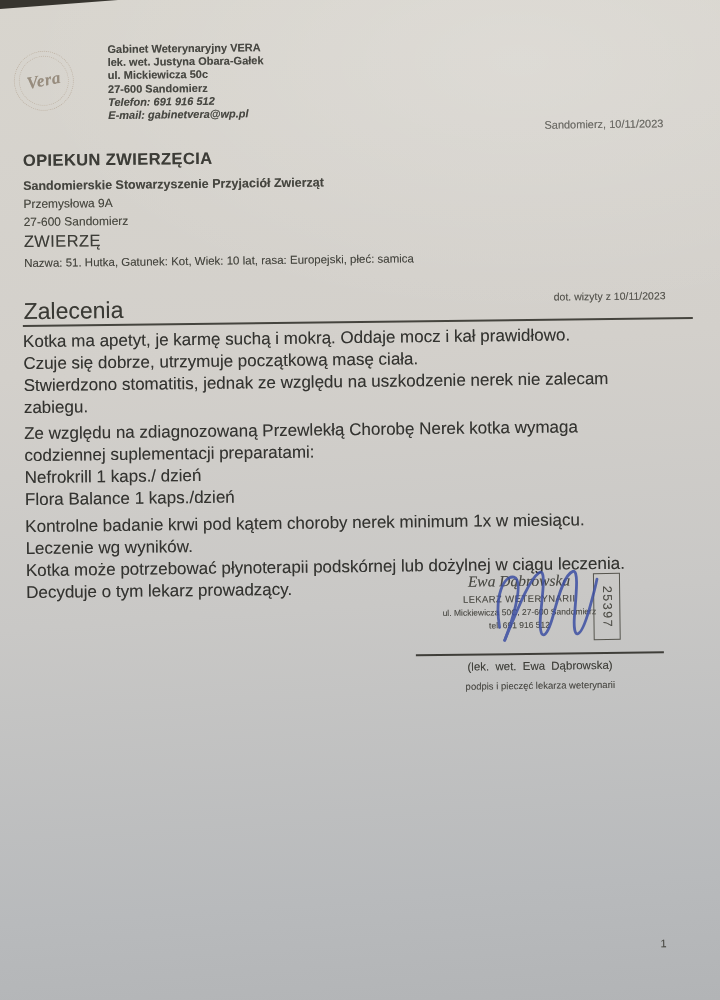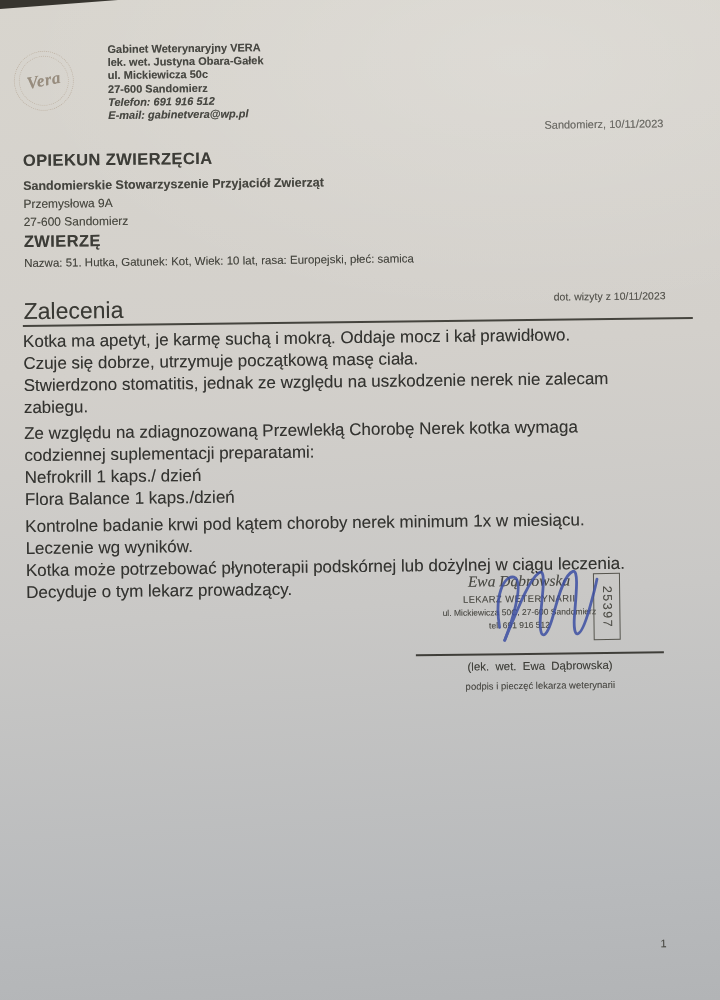--- a/index.html
+++ b/index.html
@@ -52,21 +52,21 @@
   .dateline{
     top:121px;left:0;right:52px;text-align:right;
     font-size:11px;color:#6b6a65;font-weight:400;
   }
 
   
   .owner-heading{left:27px;top:147px;font-size:16.5px;font-weight:700;letter-spacing:.4px;color:#3c3c37;}
   .owner-name{left:27px;top:175px;font-size:12.5px;font-weight:700;color:#45453f;}
   .owner-street{left:27px;top:193px;font-size:12px;color:#47473f;}
   .owner-city{left:27px;top:211px;font-size:12px;color:#47473f;}
-  .animal-heading{left:27px;top:228px;font-size:16.5px;font-weight:700;letter-spacing:.4px;color:#3c3c37;}
+  .animal-heading{left:27px;top:228px;font-size:16.5px;font-weight:400;letter-spacing:.4px;color:#3c3c37;}
   .animal-details{left:27px;top:253px;font-size:11.5px;color:#45453f;}
 
   
   .rec-heading{left:26px;top:294px;font-size:23px;font-weight:400;color:#3a3a35;}
   .visit-ref{top:293px;right:52px;font-size:10.5px;color:#55544e;}
   .rule{left:25px;top:321px;width:670px;height:2px;background:#45443e;}
   .para{left:25px;width:675px;font-size:17px;line-height:22px;color:#333330;}
   .p1{top:327px;} .p2{top:419px;} .p3{top:512px;}
 
   

